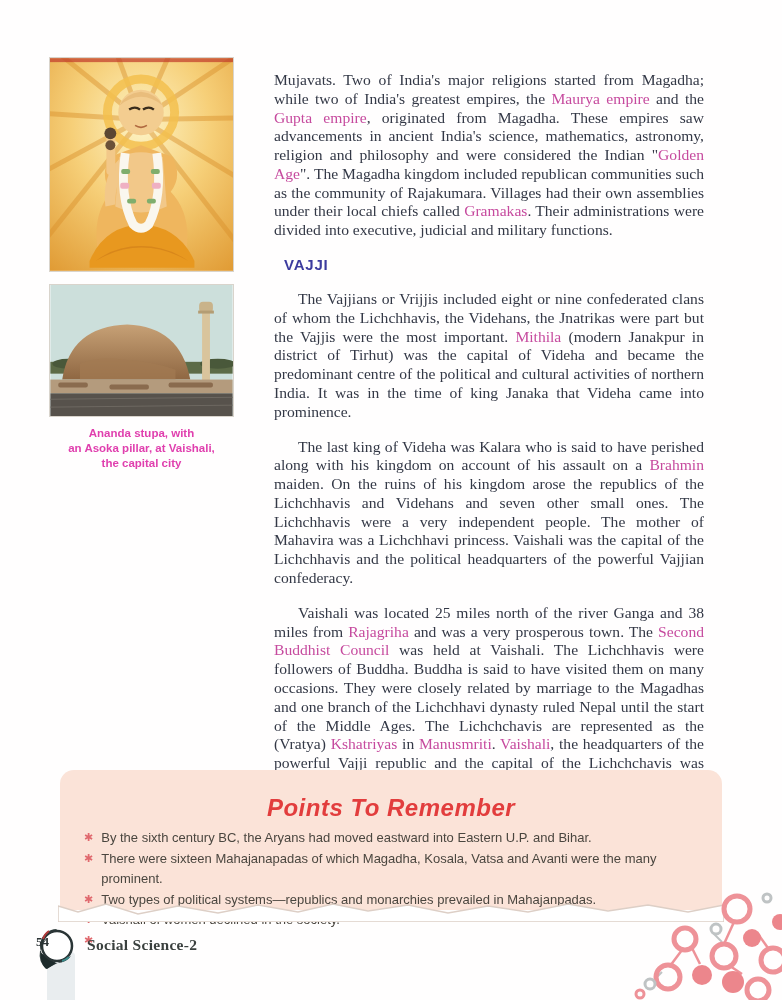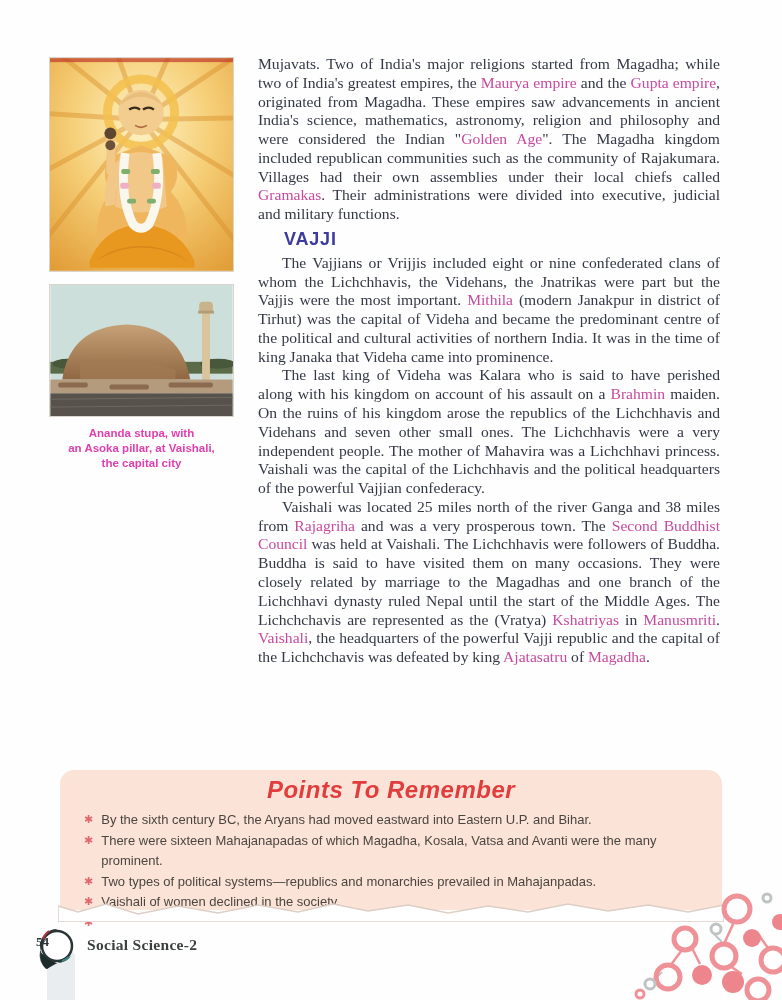--- a/index.html
+++ b/index.html
@@ -29,43 +29,43 @@
     font-size:11.5px;font-weight:bold;line-height:1.3;
     color:var(--caption-pink);
   }
 
   
   .main-col{
     position:absolute;left:258px;top:55px;width:462px;
     font-size:15.6px;line-height:1.205;color:var(--body-ink);
     text-align:justify;
   }
-  .main-col p{margin:0;}
+  .main-col p{margin:16px;}
   .main-col p.ind{text-indent:24px;}
   .kw{color:var(--magenta);}
   .vajji-heading{
     font-family:"Liberation Sans", sans-serif;
-    font-weight:bold;font-size:18px;letter-spacing:.8px;
+    font-weight:bold;font-size:15px;letter-spacing:.8px;
     color:var(--blue);
     margin:5px 0 3px 26px;
   }
 
   
   .points-box{
     position:absolute;left:60px;top:770px;width:662px;height:140px;
     background:var(--box-bg);
     border-radius:14px 14px 0 0;
   }
   .points-title{
     text-align:center;
     font-family:"Liberation Sans", sans-serif;
     font-weight:bold;font-style:italic;
     font-size:24px;letter-spacing:.5px;
     color:var(--red);
-    padding-top:6px;
+    padding-top:24px;
   }
   .points-list{list-style:none;margin-top:6px;padding:0 16px 0 24px;}
   .points-list li{
     font-family:"Liberation Sans", sans-serif;
     font-size:13px;color:#4a463f;
     line-height:20.5px;
     display:flex;align-items:baseline;gap:8px;
   }
   .bullet{color:#e0696e;font-size:11px;flex:0 0 auto;transform:translateY(-1px);}
   .tear{position:absolute;left:-2px;bottom:-12px;width:666px;height:26px;display:block;}

